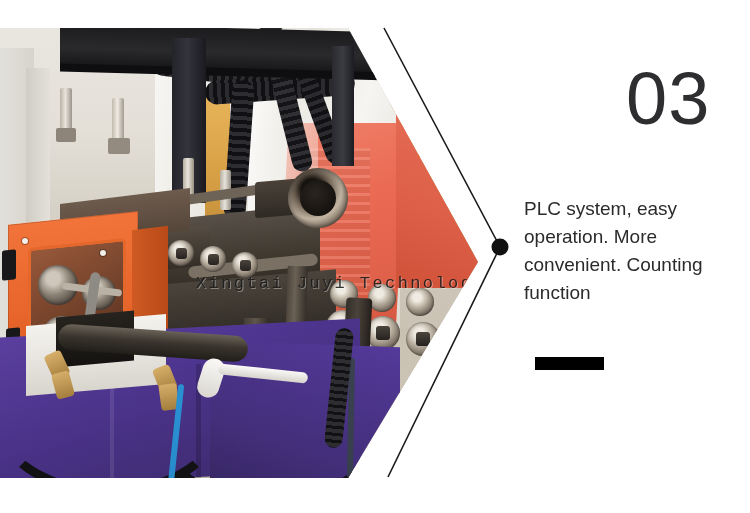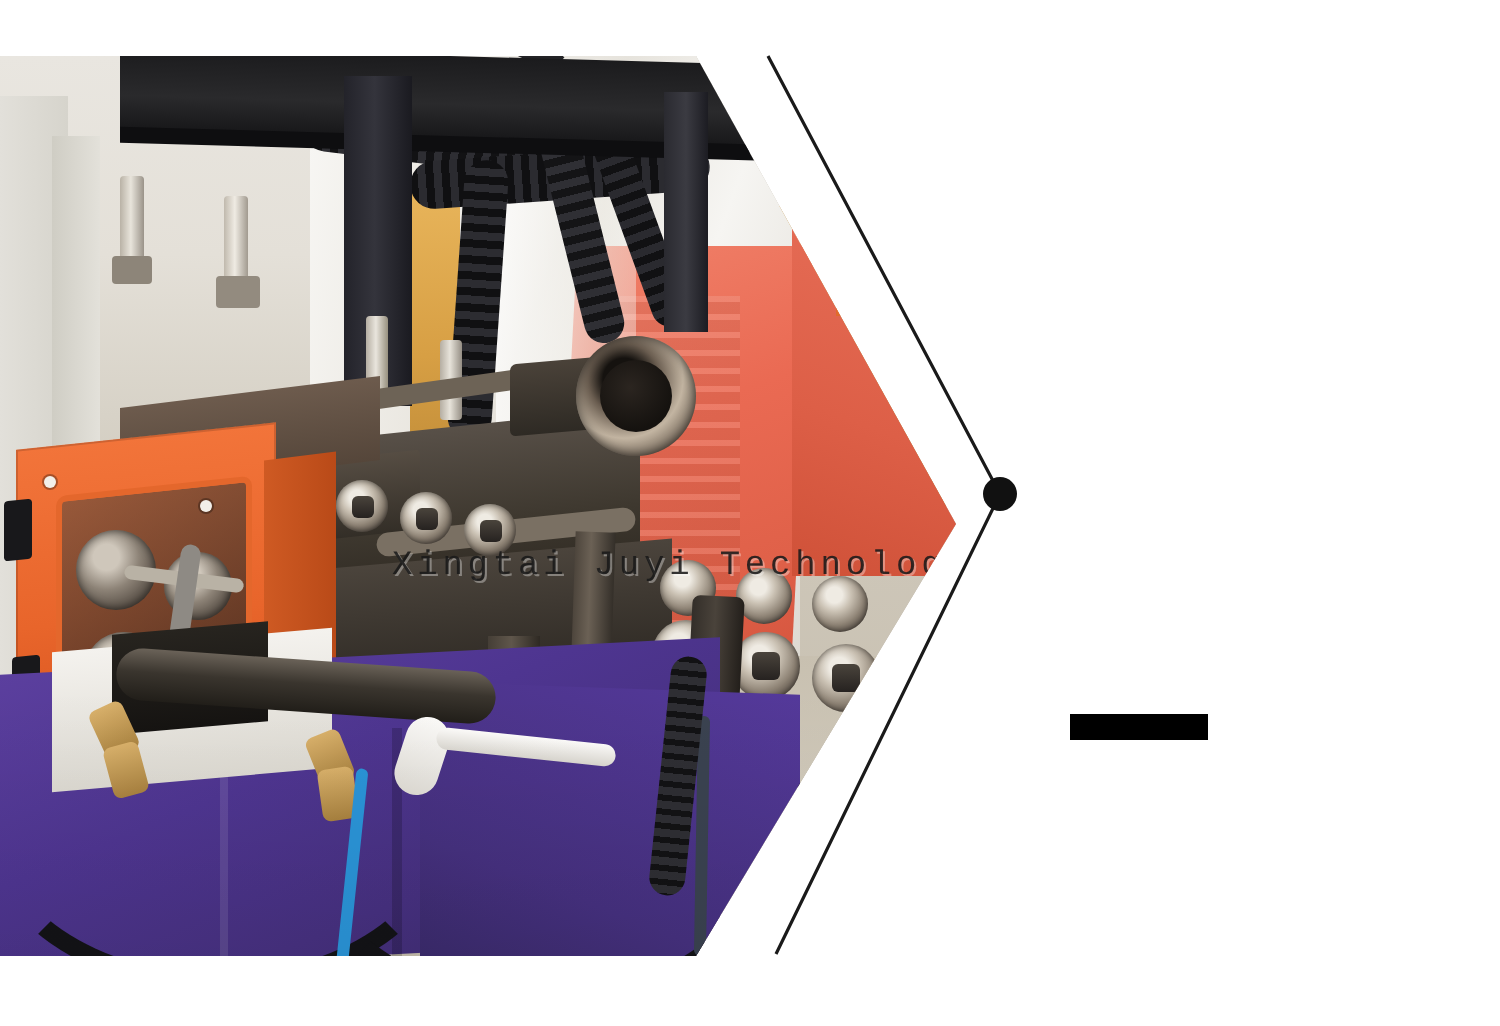--- a/index.html
+++ b/index.html
@@ -334,15 +334,17 @@
       <div class="wm-shadow">Xingtai Juyi Technology  Co.,Ltd</div>
       <div class="wm">Xingtai Juyi Technology  Co.,Ltd</div>
     </div>
   </div>
 
   <svg class="pointer" viewBox="0 0 750 513">
     <polyline points="384,28 500,247 388,477" fill="none" stroke="#1a1a1a" stroke-width="1.6"></polyline>
     <circle cx="500" cy="247" r="8.5" fill="#111111"></circle>
   </svg>
 
+  <div class="num">03</div>
+  <div class="desc">PLC system, easy operation. More convenient. Counting function</div>
   <div class="dash"></div>
 
 </div>
 
 </body></html>

